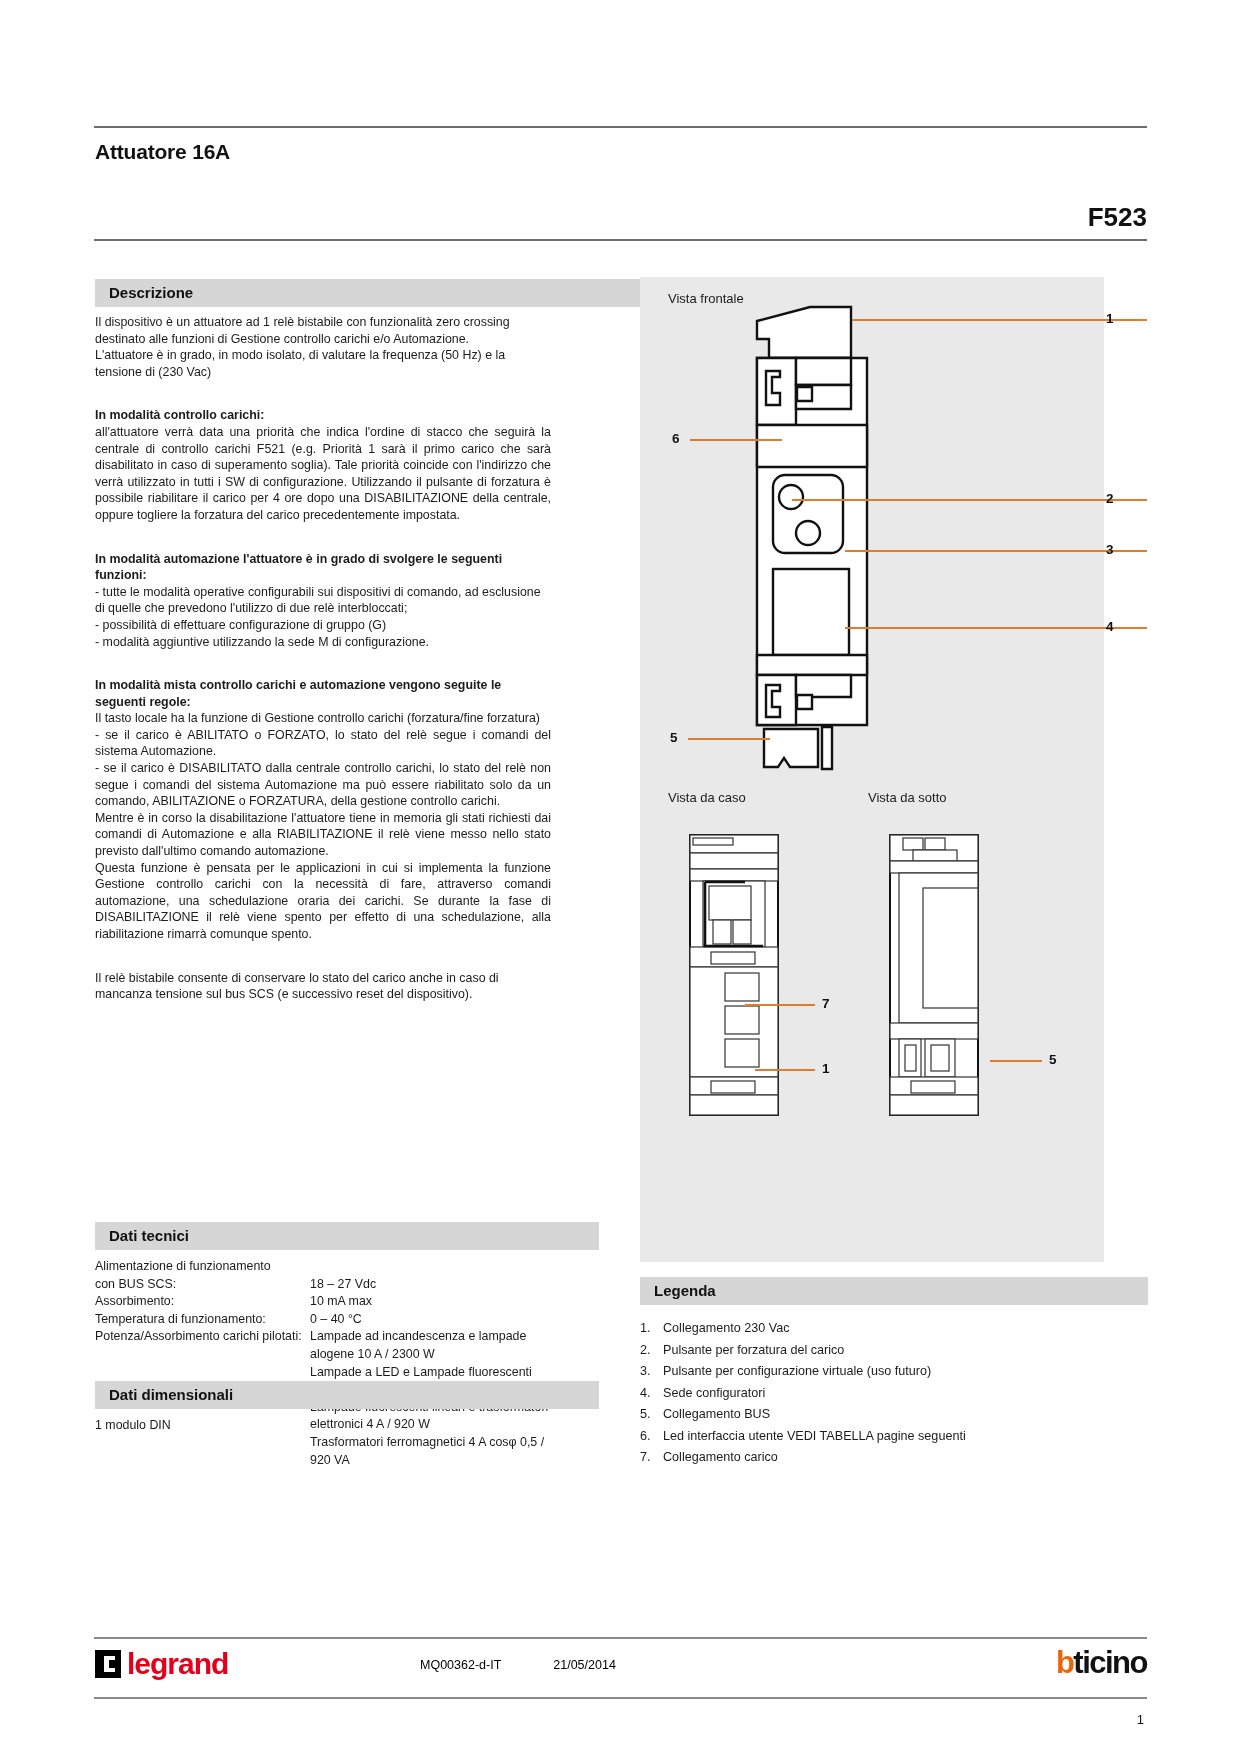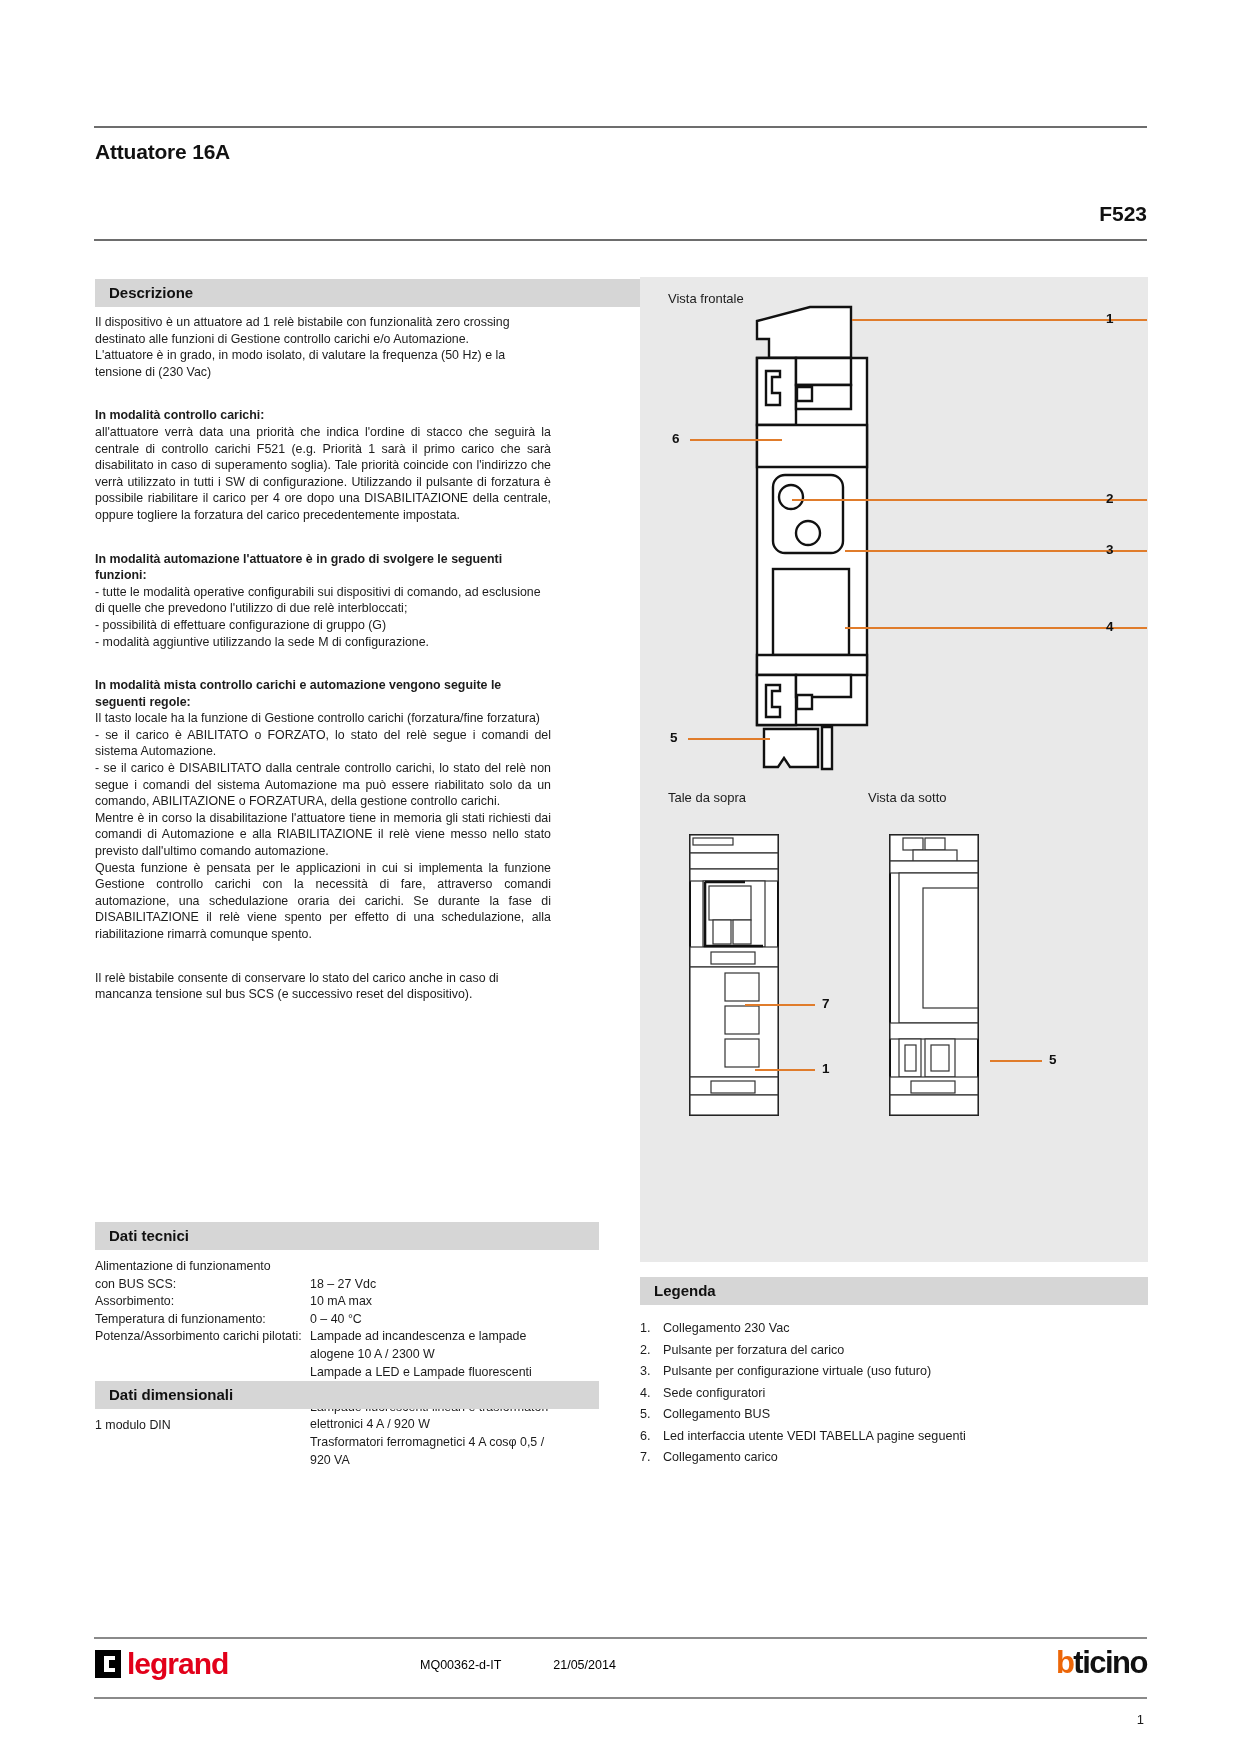--- a/index.html
+++ b/index.html
@@ -35,21 +35,21 @@
     top: 140px;
     font-size: 21px;
     font-weight: bold;
     letter-spacing: -0.2px;
     color: #111;
   }
   .doc-code {
     position: absolute;
     right: 94px;
     top: 202px;
-    font-size: 21px;
+    font-size: 26px;
     font-weight: bold;
     color: #111;
     text-align: right;
   }
   .header-rule-bottom {
     position: absolute;
     left: 94px;
     top: 239px;
     width: 1053px;
     height: 2px;
@@ -121,21 +121,21 @@
     top: 1417px;
     font-size: 12.4px;
     line-height: 16.6px;
   }
 
   
   .drawing-panel {
     position: absolute;
     left: 640px;
     top: 277px;
-    width: 508px;
+    width: 464px;
     height: 985px;
     background: #e9e9e9;
   }
   .view-label {
     position: absolute;
     font-size: 13px;
     color: #1c1c1c;
   }
 
   
@@ -351,21 +351,21 @@
     </div>
 
   <div class="section-bar" style="left:95px; top:1381px; width:504px;">
     <span>Dati dimensionali</span>
   </div>
   <div class="dim-text">1 modulo DIN</div>
 
   <div class="drawing-panel">
 
     <span class="view-label" style="left:28px; top:14px;">Vista frontale</span>
-    <span class="view-label" style="left:28px; top:513px;">Tale da sopra</span>
+    <span class="view-label" style="left:28px; top:513px;">Vista da caso</span>
     <span class="view-label" style="left:228px; top:513px;">Vista da sotto</span>
 
     <svg width="190" height="480" style="position:absolute; left:110px; top:20px;" viewBox="0 0 190 480">
       <g fill="#ffffff" stroke="#111111" stroke-width="2.4" stroke-linejoin="miter">
 
         <path d="M 7 24 L 60 10 L 101 10 L 101 61 L 19 61 L 19 42 L 7 42 Z"></path>
 
         <path d="M 7 61 L 117 61 L 117 428 L 7 428 Z"></path>
 
         <path d="M 7 61 L 46 61 L 46 128 L 7 128 Z"></path>

